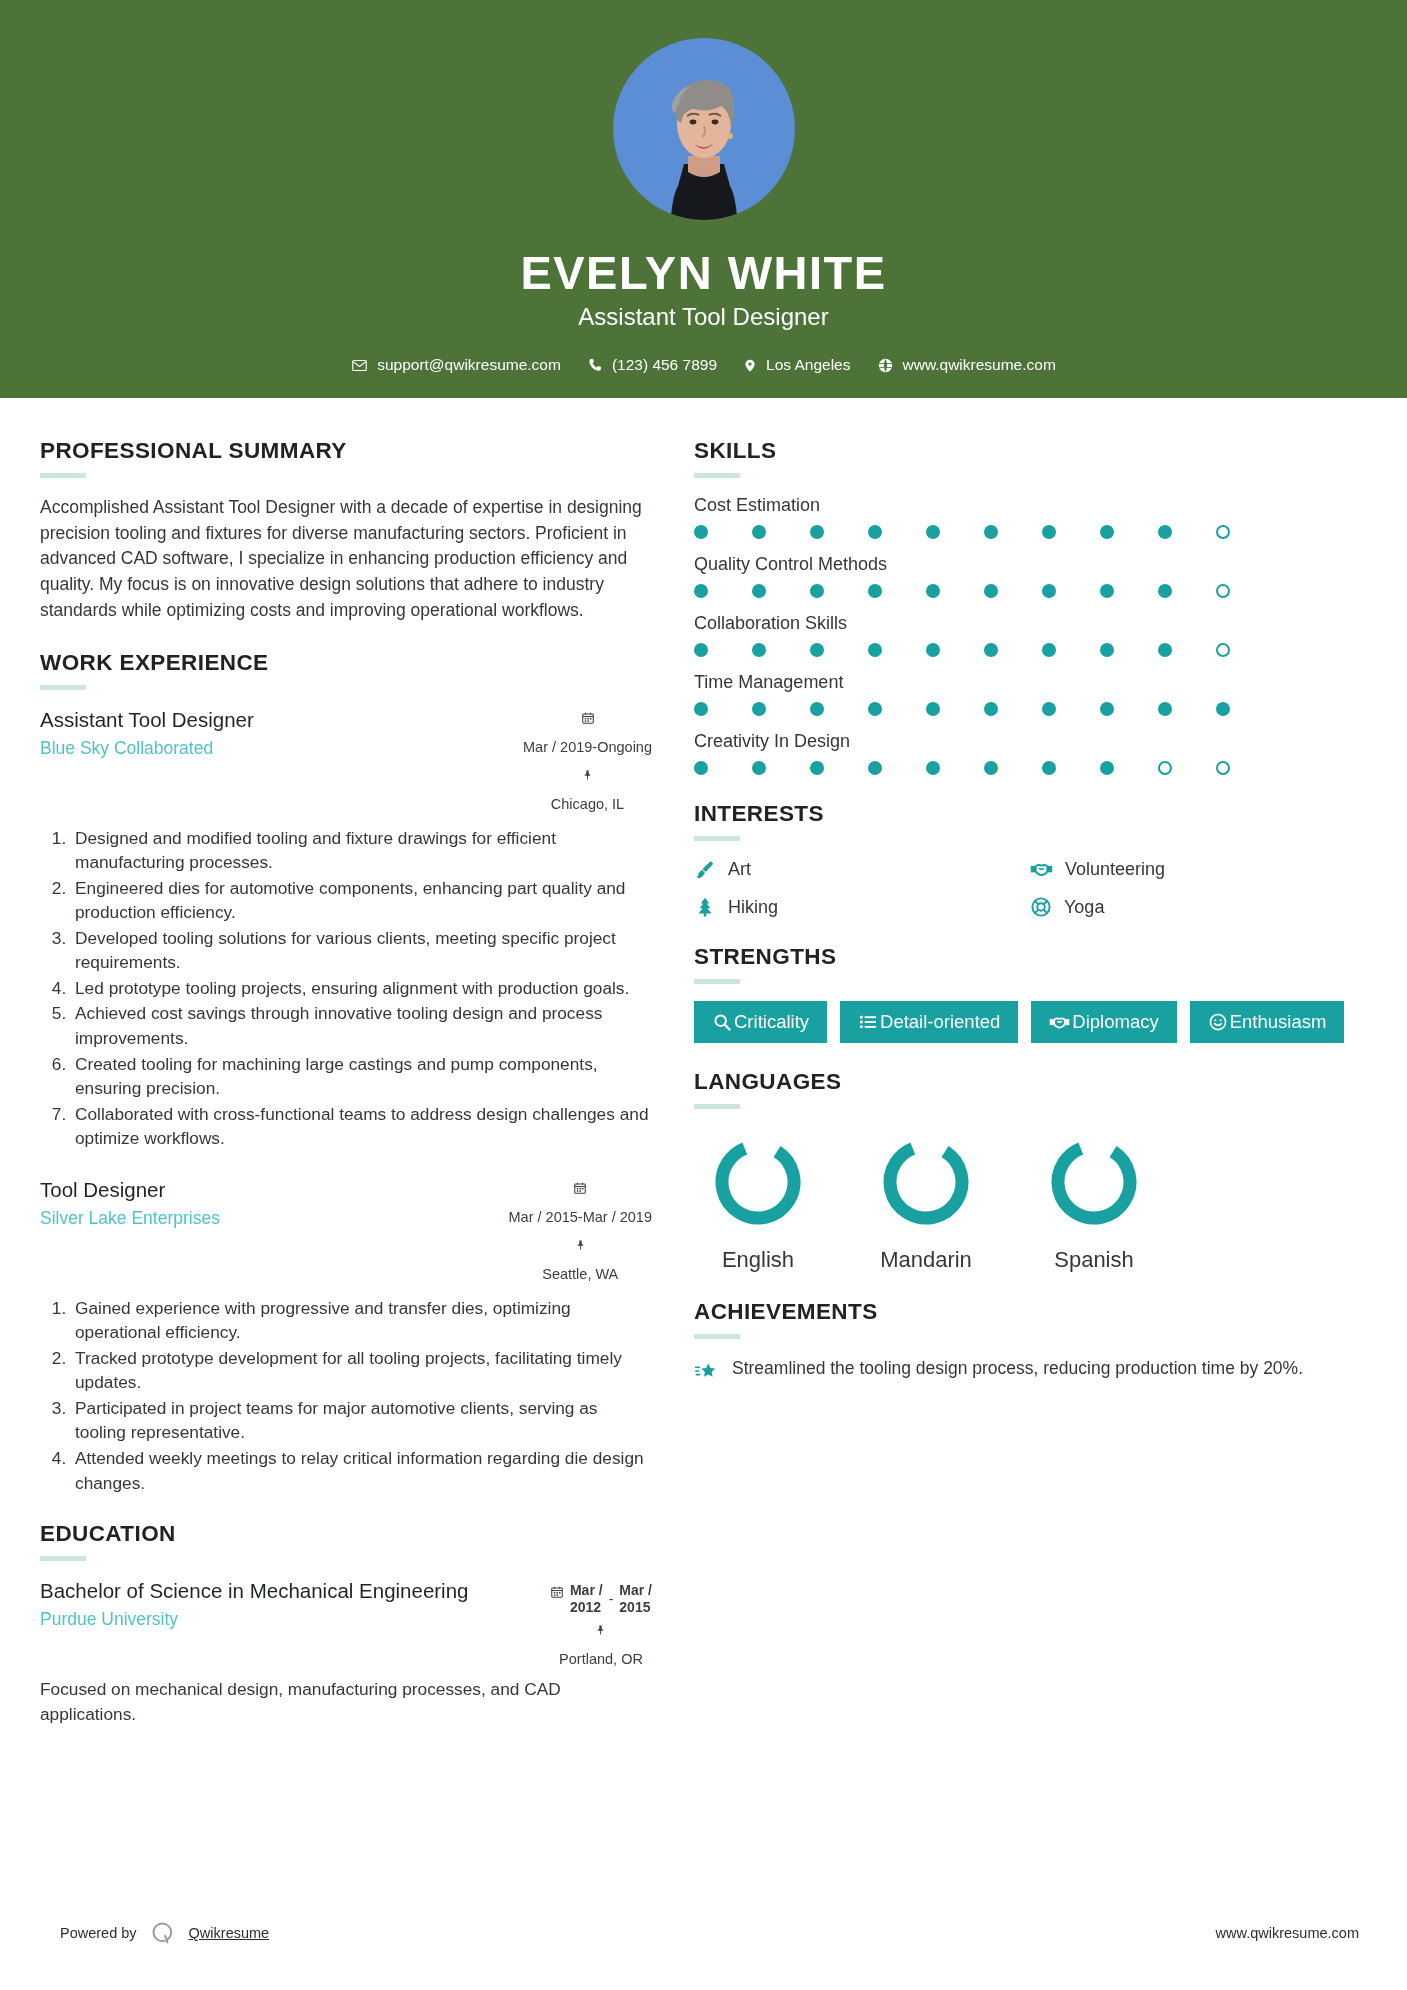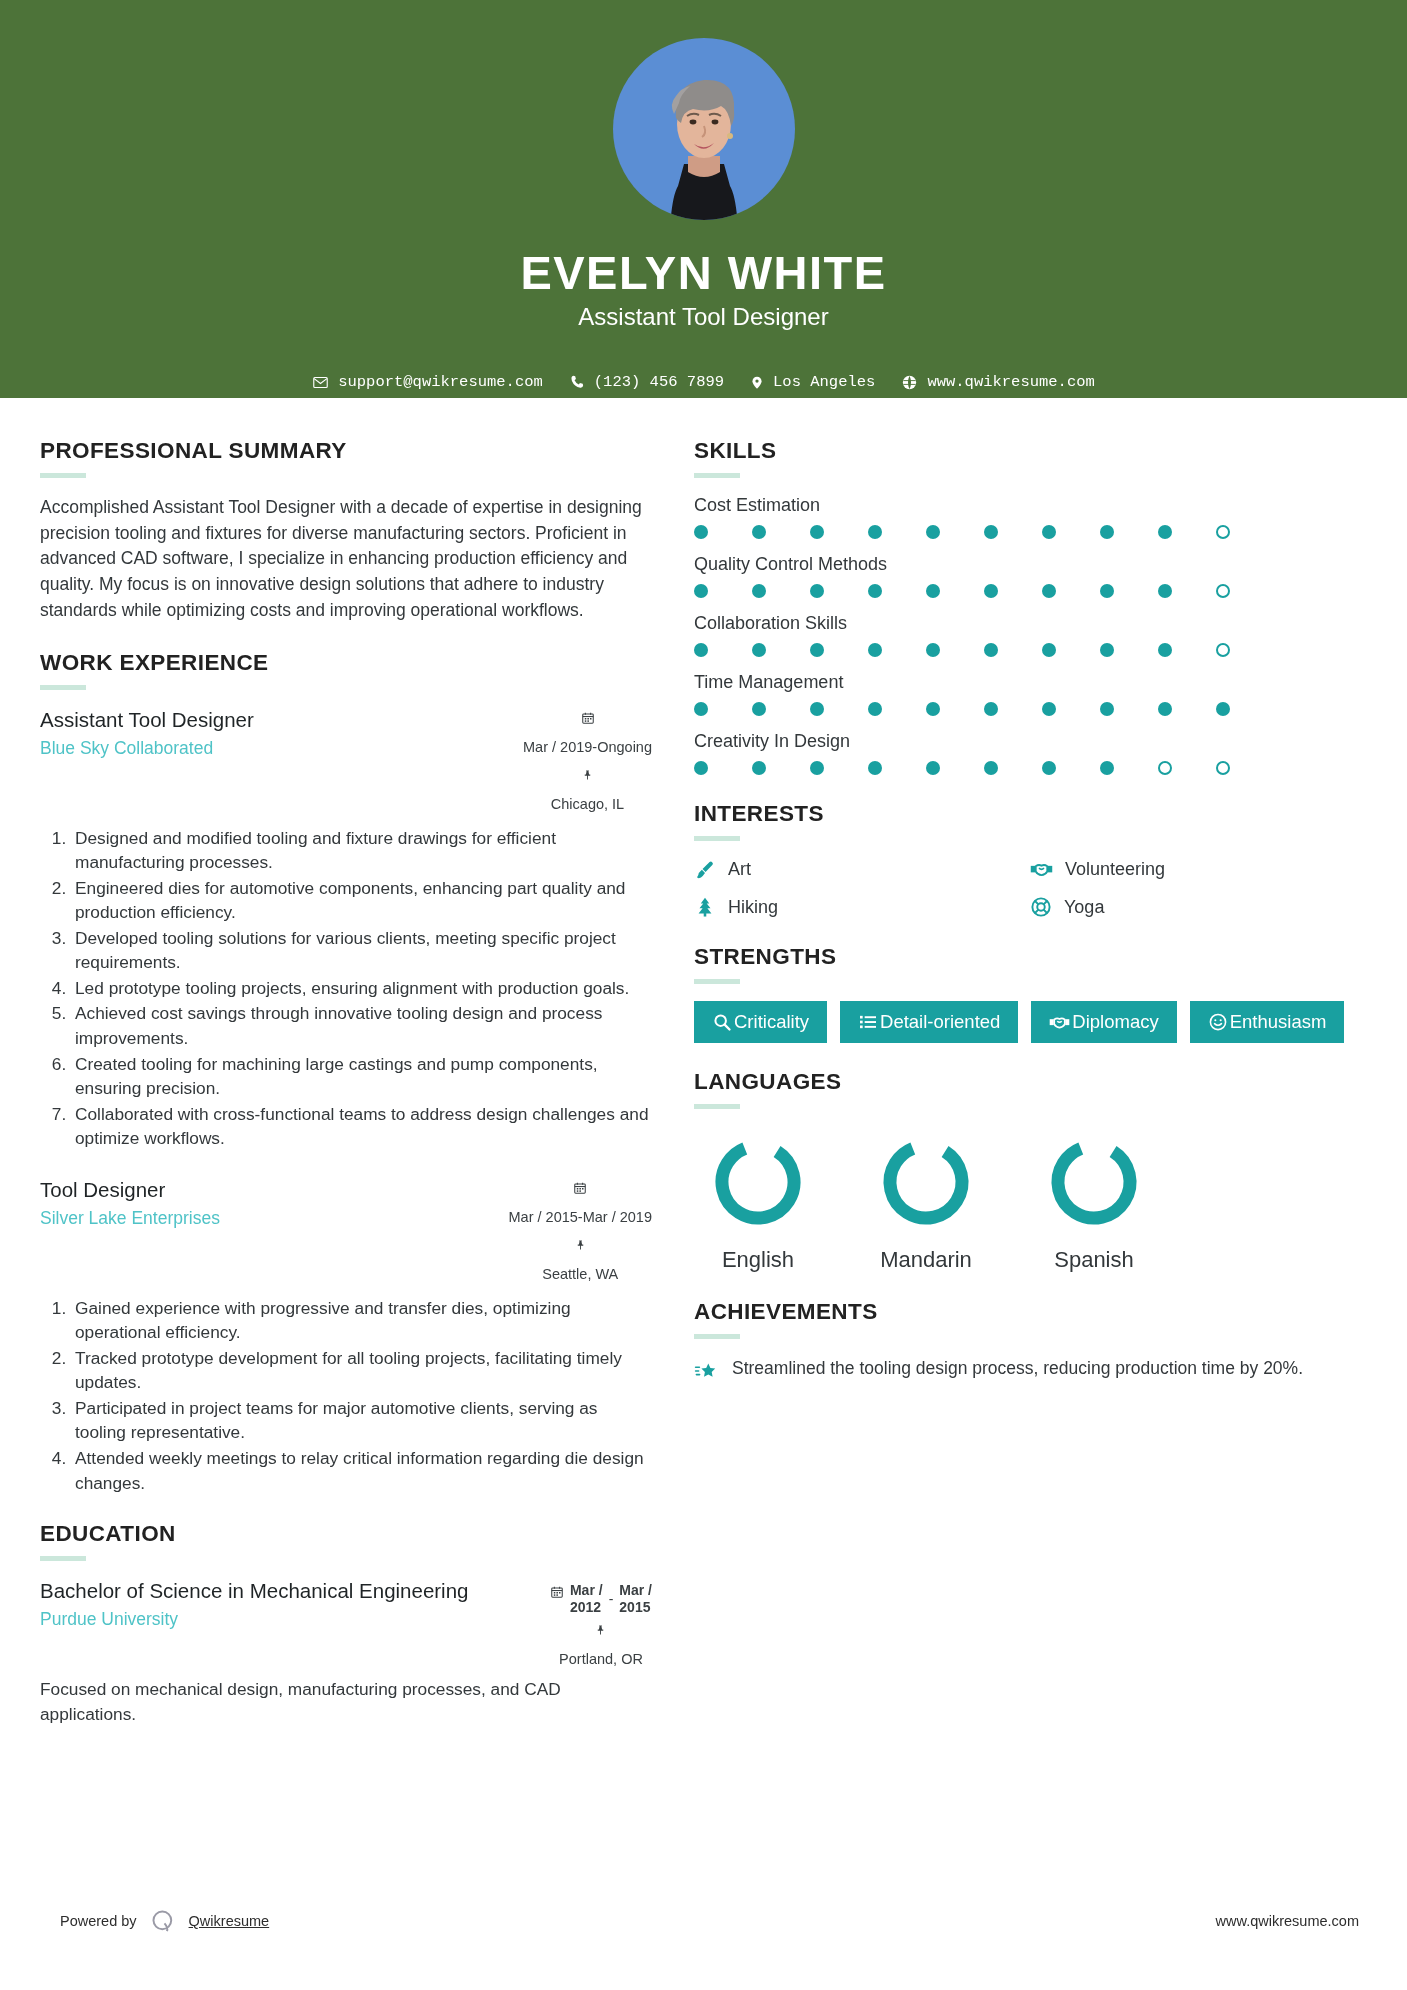--- a/index.html
+++ b/index.html
@@ -46,28 +46,27 @@
     color: #ffffff;
     line-height: 1.05;
   }
   .job-title {
     margin-top: 6px;
     font-size: 24px;
     color: #ffffff;
     font-weight: 400;
   }
   .contact-bar {
-    margin-top: 42px;
+    margin-top: 25px;
     display: flex;
     justify-content: center;
     align-items: flex-start;
     gap: 26px;
     color: #ffffff;
     font-size: 15.5px;
-    font-family: Liberation Mono, monospace;
   }
   .contact-item {
     display: flex;
     align-items: center;
     gap: 9px;
     white-space: nowrap;
   }
   .contact-item svg { display: block; }
 
   
@@ -247,21 +246,21 @@
   .ach-text {
     font-size: 17.5px;
     line-height: 1.42;
     color: #33383b;
   }
 
   
   .footer {
     position: absolute;
     left: 0;
-    bottom: 12px;
+    bottom: 0;
     width: 1407px;
     padding: 0 48px 44px 60px;
     display: flex;
     justify-content: space-between;
     align-items: center;
     font-size: 14.5px;
     color: #2d2d2d;
   }
   .powered {
     display: flex;

